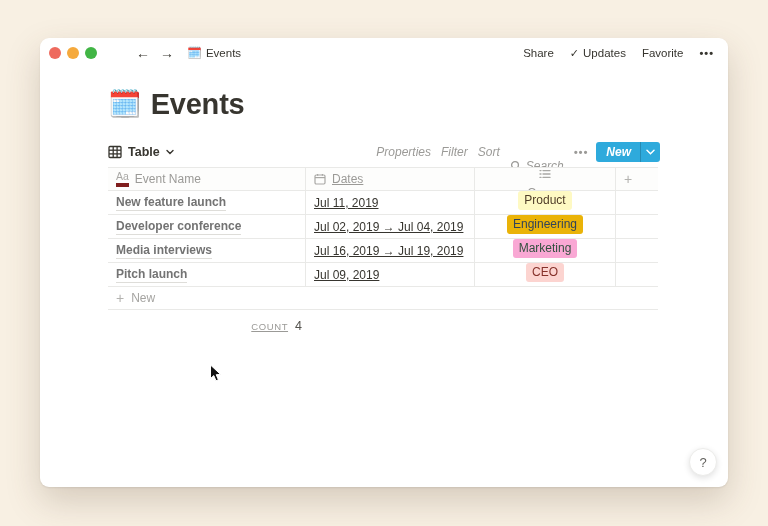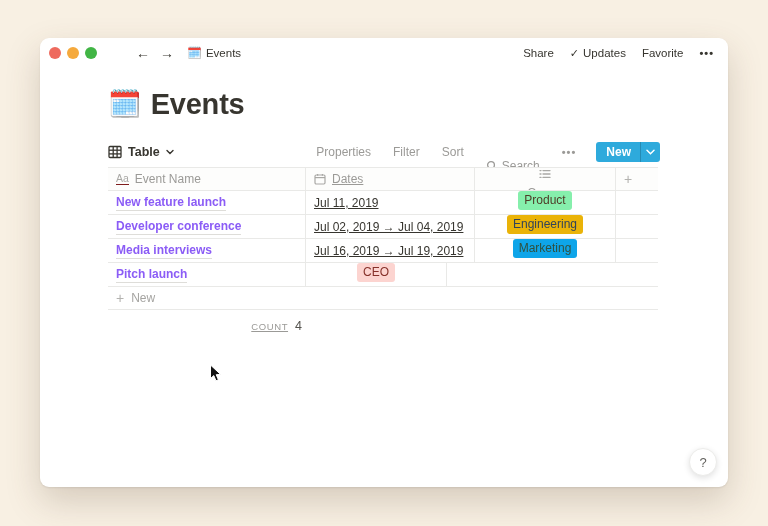--- a/index.html
+++ b/index.html
@@ -33,43 +33,43 @@
   .tb-more { letter-spacing:1px; font-size:11px; font-weight:700; color:#37352f; }
   
   .page-head { position:absolute; left:68px; top:50px; display:flex; align-items:center; gap:9px; }
   .page-emoji { font-size:27px; line-height:1; }
   .page-title { font-size:29px; font-weight:700; letter-spacing:-.2px; color:#37352f; }
   
   .toolbar { position:absolute; left:68px; right:68px; top:103px; height:21px;
     display:flex; align-items:center; }
   .view-switch { display:flex; align-items:center; gap:6px; font-size:12.5px; font-weight:700; color:#37352f; }
   .view-switch svg { display:block; }
-  .tool-right { margin-left:auto; display:flex; align-items:center; gap:22px;
-    font-size:12px; color:#9b9a97; }
+  .tool-right { margin-left:auto; display:flex; align-items:center; gap:10px;
+    font-size:12px; color:#9b9a97;font-style:italic; }
   .tool-item { cursor:default; }
   .search-item { display:flex; align-items:center; gap:4px;margin-top:29px; }
   .tool-more { letter-spacing:1px; font-weight:700; font-size:11px; }
   .new-btn { display:flex; align-items:stretch; height:20px; background:#2eaadc;
     border-radius:3px; color:#fff; overflow:hidden; margin-left:-2px; }
   .new-btn .label { font-size:12px; font-weight:700; padding:3px 9px 0 10px; }
   .new-btn .split { width:1px; background:rgba(0,0,0,.18); }
   .new-btn .caret { display:flex; align-items:center; padding:0 5px; }
   
   .dbtable { position:absolute; left:68px; top:129px; width:550px; }
   .trow { display:flex; border-bottom:1px solid #e9e9e7; }
   .trow.header { border-top:1px solid #e9e9e7; background:#fdfdfc; }
   .cell { height:22px; display:flex; align-items:center; padding:0 8px; overflow:hidden; white-space:nowrap; }
   .body .cell { height:23px; }
   .c1 { width:198px; } .c2 { width:169px;text-decoration:underline; } .c3 { width:141px;flex-direction:column; } .c4 { width:42px; }
   .c1,.c2,.c3 { border-right:1px solid #e9e9e7; }
   .header .cell { color:#9b9a97; font-size:12px; gap:6px; }
   .hicon { color:#a9a8a5; display:inline-flex; align-items:center; }
-  .aa-glyph { font-size:10.5px; line-height:1; border-bottom:1px solid #7f1d1d; padding-bottom:1px; color:#a9a8a5; }
+  .aa-glyph { font-size:10.5px; line-height:1; border-bottom:4px solid #7f1d1d; padding-bottom:1px; color:#a9a8a5; }
   .plus-glyph { color:#b3b2af; font-size:14px; font-weight:400; }
-  .cell-name { font-size:12px; font-weight:600; color:#8b5cf6; }
+  .cell-name { font-size:12px; font-weight:600; color:#737373; }
   .cell-name span { border-bottom:1px solid #deddd9; padding-bottom:1px; }
   .cell-date { font-size:12px; color:#37352f; }
   .tag { font-size:12px; line-height:1; padding:3px 6px 4px; border-radius:3px; }
   .newrow { display:flex; align-items:center; gap:7px; height:23px; padding:0 8px;
     color:#a5a4a1; font-size:12px; border-bottom:1px solid #e9e9e7; }
   .newrow .plus { font-size:14px; color:#b3b2af; }
   .count-row { width:198px; display:flex; justify-content:flex-end; align-items:baseline;
     gap:7px; padding:9px 4px 0 0; }
   .count-label { font-size:9.5px; letter-spacing:.6px; color:#9b9a97;text-decoration:underline; }
   .count-value { font-size:12.5px; color:#55544f; font-weight:400; }
@@ -195,21 +195,21 @@
 
     <div class="body">
       <div class="trow">
         <div class="cell c1 cell-name">
             <span>New feature launch</span>
           </div>
         <div class="cell c2 cell-date">
             <span>Jul 11, 2019</span>
           </div>
         <div class="cell c3">
-            <span class="tag" style="background: #86efac; color: rgb(79, 60, 40);">Product</span>
+            <span class="tag" style="background: #fef9c3; color: rgb(79, 60, 40);">Product</span>
           </div>
         <div class="cell c4"></div>
       </div>
       <div class="trow">
         <div class="cell c1 cell-name">
             <span>Developer conference</span>
           </div>
         <div class="cell c2 cell-date">
             <span>Jul 02, 2019 → Jul 04, 2019</span>
           </div>
@@ -219,27 +219,30 @@
         <div class="cell c4"></div>
       </div>
       <div class="trow">
         <div class="cell c1 cell-name">
             <span>Media interviews</span>
           </div>
         <div class="cell c2 cell-date">
             <span>Jul 16, 2019 → Jul 19, 2019</span>
           </div>
         <div class="cell c3">
-            <span class="tag" style="background: #0ea5e9; color: rgb(48, 80, 62);">Marketing</span>
+            <span class="tag" style="background: #f9a8d4; color: rgb(48, 80, 62);">Marketing</span>
           </div>
         <div class="cell c4"></div>
       </div>
       <div class="trow">
         <div class="cell c1 cell-name">
             <span>Pitch launch</span>
+          </div>
+        <div class="cell c2 cell-date">
+            <span>Jul 09, 2019</span>
           </div>
         <div class="cell c3">
             <span class="tag" style="background: rgb(252, 212, 208); color: rgb(134, 49, 42);">CEO</span>
           </div>
         <div class="cell c4"></div>
       </div>
     </div>
 
     <div class="newrow">
       <span class="plus">+</span>

